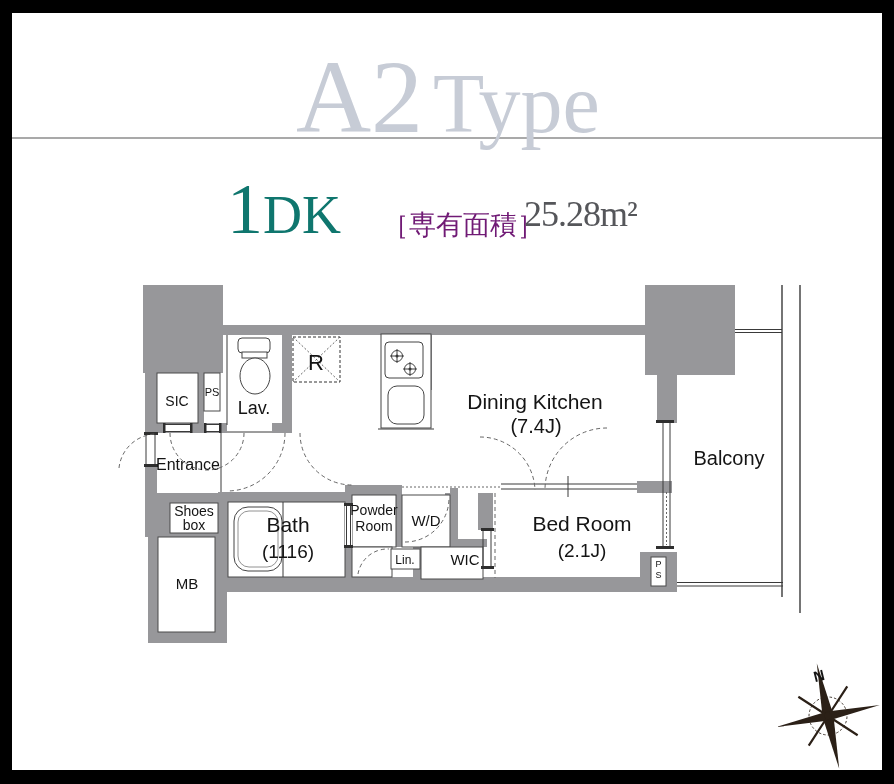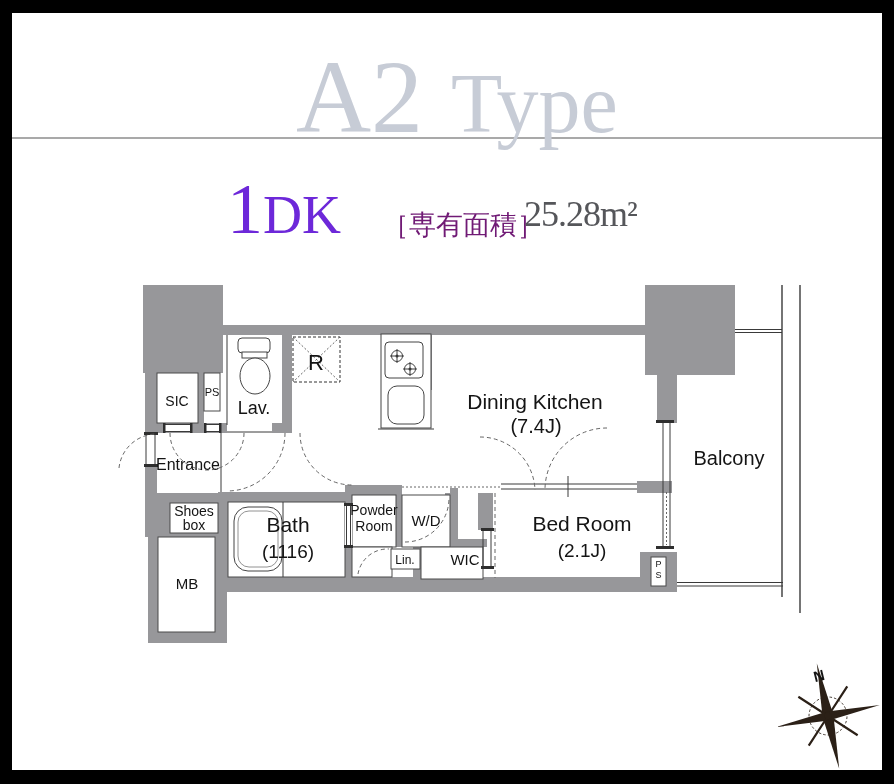--- a/index.html
+++ b/index.html
@@ -6,23 +6,23 @@
   #page{position:relative;width:894px;height:784px;background:#ffffff;overflow:hidden;
         font-family:"Liberation Sans",sans-serif;}
   .frame{position:absolute;background:#000;}
   .frame.top{left:0;top:0;width:894px;height:13px;}
   .frame.bottom{left:0;top:770px;width:894px;height:14px;}
   .frame.left{left:0;top:0;width:12px;height:784px;}
   .frame.right{left:882px;top:0;width:12px;height:784px;}
   .hr{position:absolute;left:12px;top:137px;width:870px;height:2px;background:#a9a9a9;}
   .title{position:absolute;left:296px;top:45px;line-height:1;font-family:"Liberation Serif",serif;
          color:#c7ccd6;font-size:104px;white-space:nowrap;z-index:2;}
-  .title .suffix{font-size:84px;margin-left:28px;}
+  .title .suffix{font-size:84px;margin-left:10px;}
   .sub1{position:absolute;left:227px;top:173px;line-height:1;font-family:"Liberation Serif",serif;
-        color:#6d28d9;font-size:72px;white-space:nowrap;}
+        color:#0f766e;font-size:72px;white-space:nowrap;}
   .sub1 .dk{font-size:54px;}
   .sub2{position:absolute;left:382px;top:212px;line-height:1;font-family:"Liberation Serif",serif;
         color:#701a75;font-size:27px;white-space:nowrap;}
   .sub3{position:absolute;left:524px;top:196px;line-height:1;font-family:"Liberation Serif",serif;
         color:#55565a;font-size:36px;letter-spacing:-1px;white-space:nowrap;}
   svg{position:absolute;left:0;top:0;}
   svg text{font-family:"Liberation Sans",sans-serif;fill:#141414;}
   .wall{fill:#97979a;stroke:none;}
   .roombox{fill:#ffffff;stroke:#4a4a4a;stroke-width:1;}
   .thin{stroke:#3a3a3a;stroke-width:1;fill:none;}

